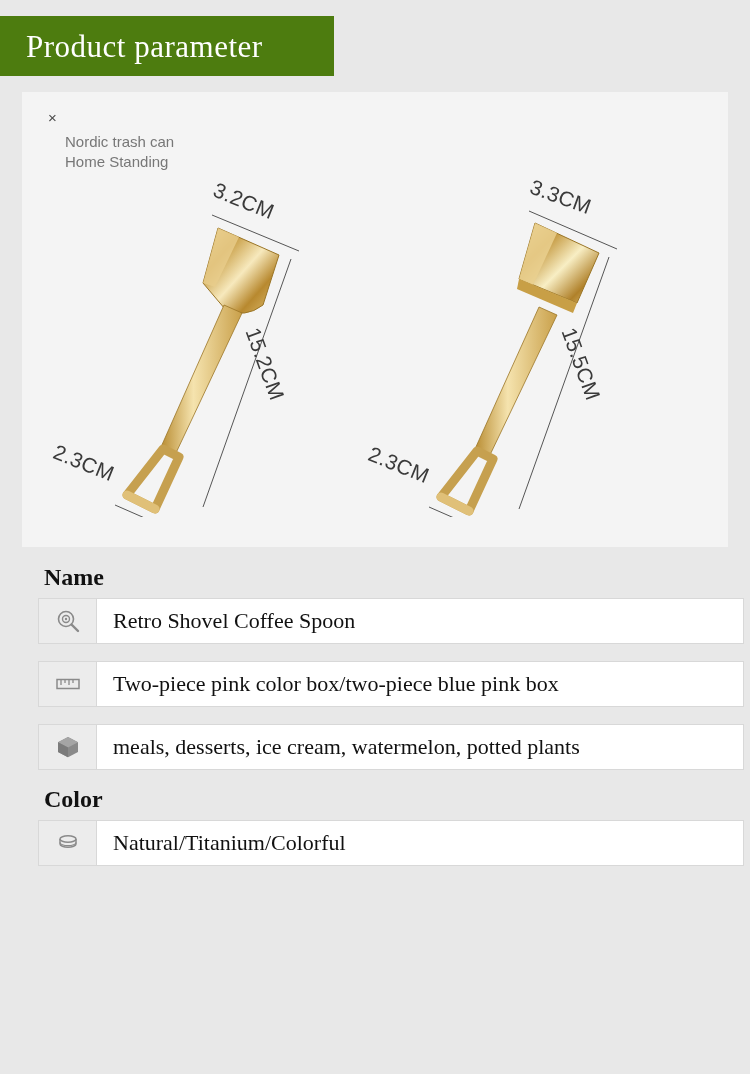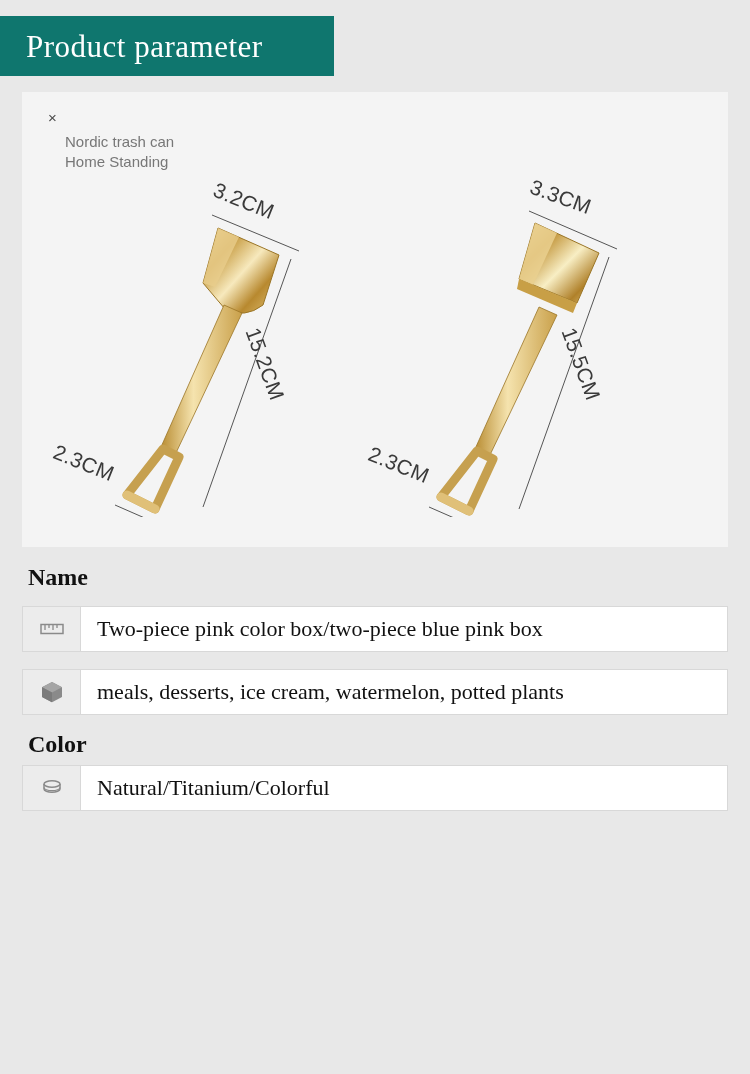--- a/index.html
+++ b/index.html
@@ -15,21 +15,21 @@
     overflow: hidden;
   }
 
   
   .header-banner {
     position: absolute;
     left: 0;
     top: 16px;
     width: 334px;
     height: 60px;
-    background: #0f766e;
+    background: #4d7c0f;
     display: flex;
     align-items: center;
     box-sizing: border-box;
     padding-left: 26px;
   }
   .header-title {
     font-family: "Liberation Serif", serif;
     font-size: 31px;
     color: #ffffff;
     letter-spacing: 0.5px;
@@ -74,21 +74,21 @@
     font-family: "Liberation Sans", sans-serif;
     font-size: 21px;
     color: #3a3a3a;
     white-space: nowrap;
     letter-spacing: 0.3px;
   }
 
   
   .specs {
     position: absolute;
-    left: 22px;
+    left: 38px;
     top: 565px;
     width: 706px;
   }
   .spec-block { margin-bottom: 17px; }
   .spec-label {
     font-family: "Liberation Serif", serif;
     font-weight: bold;
     font-size: 24px;
     color: #111111;
     margin: 0 0 9px 6px;
@@ -207,20 +207,31 @@
     <div class="dim-label" style="left:152px; top:-2px; transform:rotate(20deg);">3.3CM</div>
     <div class="dim-label" style="left:166px; top:165px; transform:rotate(70deg);">15.5CM</div>
     <div class="dim-label" style="left:-10px; top:266px; transform:rotate(22deg);">2.3CM</div>
   </div>
 </div>
 
 <div class="specs">
 
   <div class="spec-block">
     <div class="spec-label">Name</div>
+    <div class="spec-row">
+      <div class="spec-icon">
+        <svg width="26" height="26" viewBox="0 0 26 26">
+          <circle cx="11" cy="11" r="7.5" fill="none" stroke="#8a8a8a" stroke-width="1.6"></circle>
+          <circle cx="11" cy="11" r="3.5" fill="none" stroke="#8a8a8a" stroke-width="1.4"></circle>
+          <circle cx="11" cy="11" r="1.2" fill="#8a8a8a"></circle>
+          <line x1="16.5" y1="16.5" x2="23" y2="23" stroke="#8a8a8a" stroke-width="2.4" stroke-linecap="round"></line>
+        </svg>
+      </div>
+      <div class="spec-value">Retro Shovel Coffee Spoon</div>
+    </div>
   </div>
 
   <div class="spec-block">
     <div class="spec-row">
       <div class="spec-icon">
         <svg width="28" height="26" viewBox="0 0 28 26">
           <rect x="3" y="8.5" width="22" height="9" fill="none" stroke="#8a8a8a" stroke-width="1.5"></rect>
           <line x1="7" y1="8.5" x2="7" y2="14" stroke="#8a8a8a" stroke-width="1.3"></line>
           <line x1="11" y1="8.5" x2="11" y2="12" stroke="#8a8a8a" stroke-width="1.3"></line>
           <line x1="15" y1="8.5" x2="15" y2="14" stroke="#8a8a8a" stroke-width="1.3"></line>

